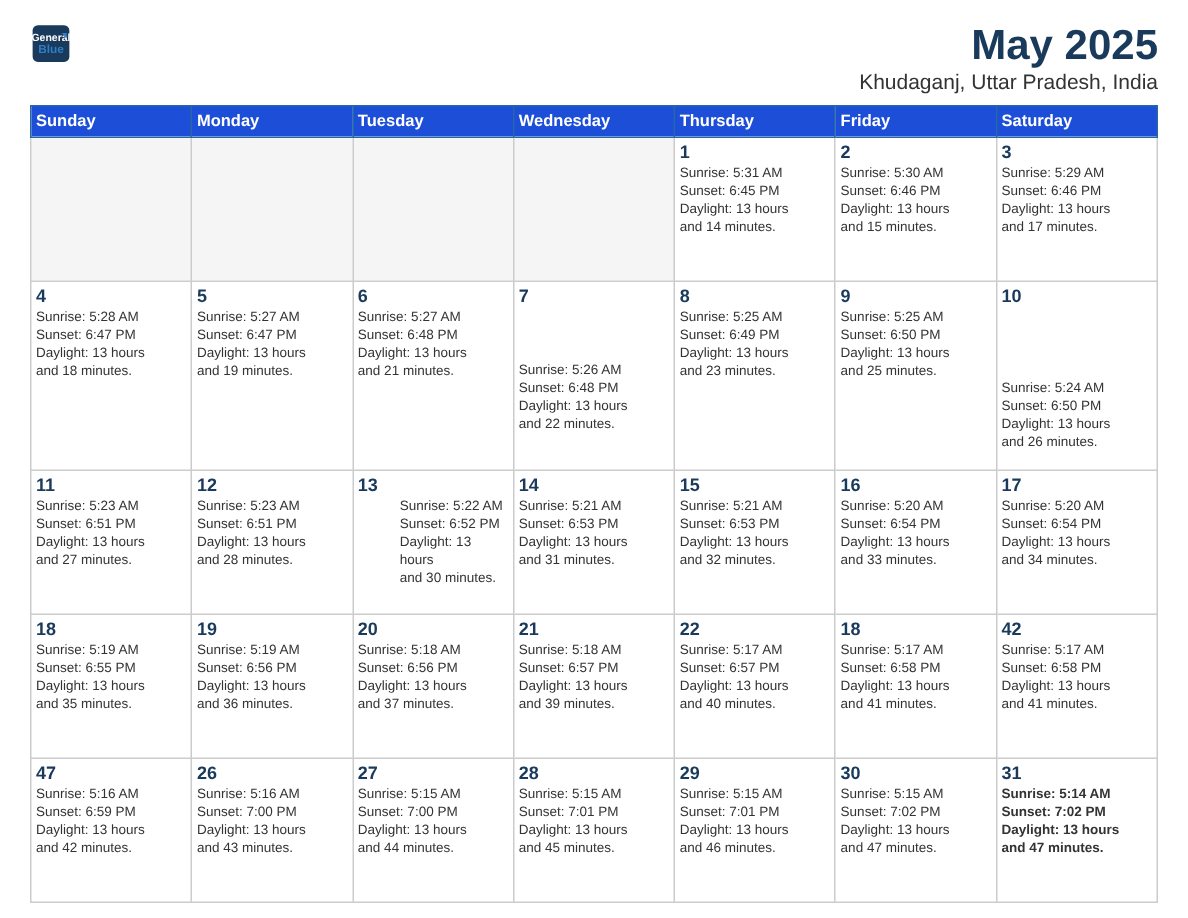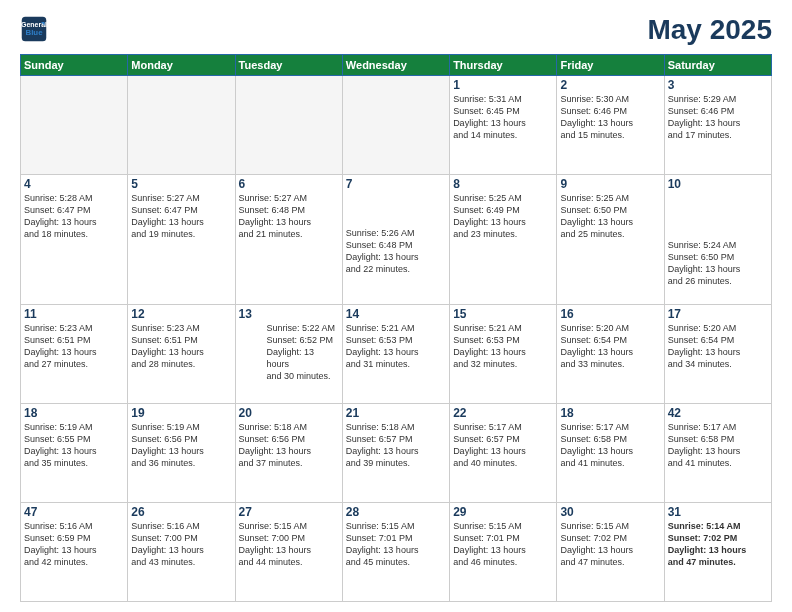--- a/index.html
+++ b/index.html
@@ -46,21 +46,21 @@
       color: #333;
     }
     .calendar {
       flex: 1;
       border: 1px solid #ccc;
       border-collapse: collapse;
       width: 100%;
       table-layout: fixed;
     }
     .calendar th {
-      background: #15803d;
+      background: #1d4ed8;
       color: #fff;
       font-size: 11px;
       font-weight: bold;
       padding: 4px 3px;
       text-align: left;
       border: 1px solid #2567a8;
     }
     .calendar td {
       vertical-align: top;
       border: 1px solid #ccc;
@@ -97,20 +97,21 @@
     <div class="logo">
       <svg class="logo-icon" viewBox="0 0 32 32">
         <rect x="2" y="2" width="28" height="28" rx="4" fill="#1a3a5c"></rect>
         <text x="16" y="14" text-anchor="middle" fill="white" font-size="8" font-weight="bold" font-family="Arial">General</text>
         <text x="16" y="23" text-anchor="middle" fill="#2e7ec7" font-size="9" font-weight="bold" font-family="Arial">Blue</text>
         <polygon points="24,8 28,12 28,8" fill="#2e7ec7"></polygon>
       </svg>
     </div>
     <div class="title-block">
       <div class="month-title">May 2025</div>
+      <div class="location">Khudaganj, Uttar Pradesh, India</div>
     </div>
   </div>
 
   <table class="calendar">
     <thead>
       <tr>
         <th>Sunday</th>
         <th>Monday</th>
         <th>Tuesday</th>
         <th>Wednesday</th>

